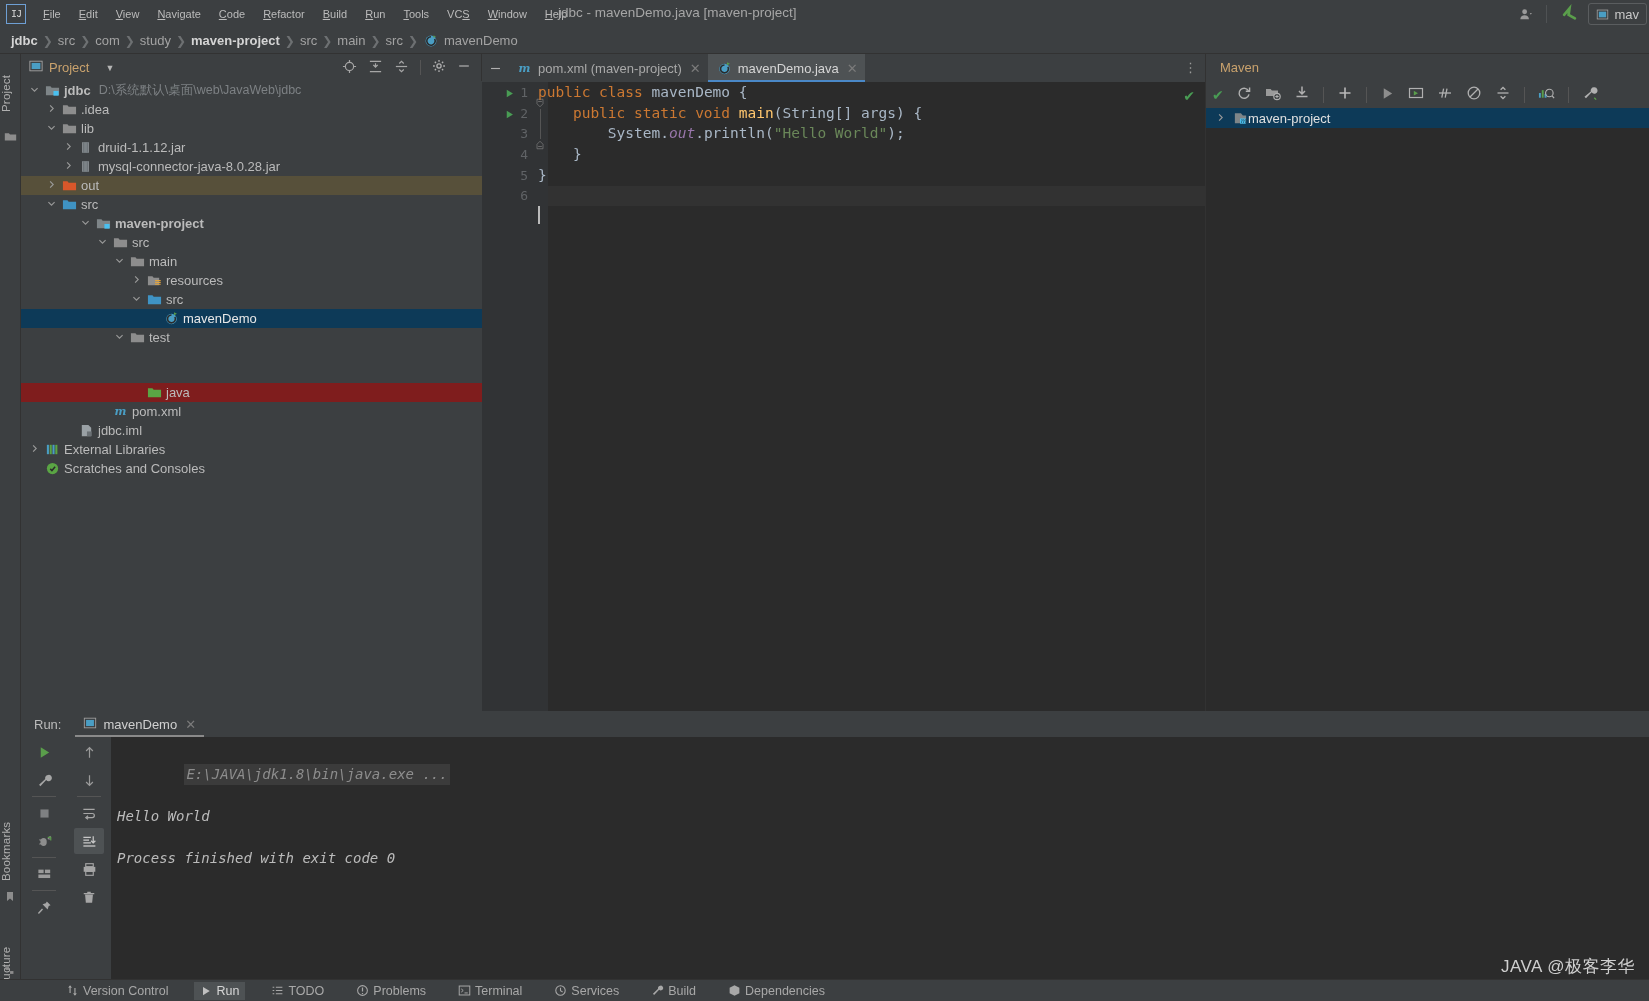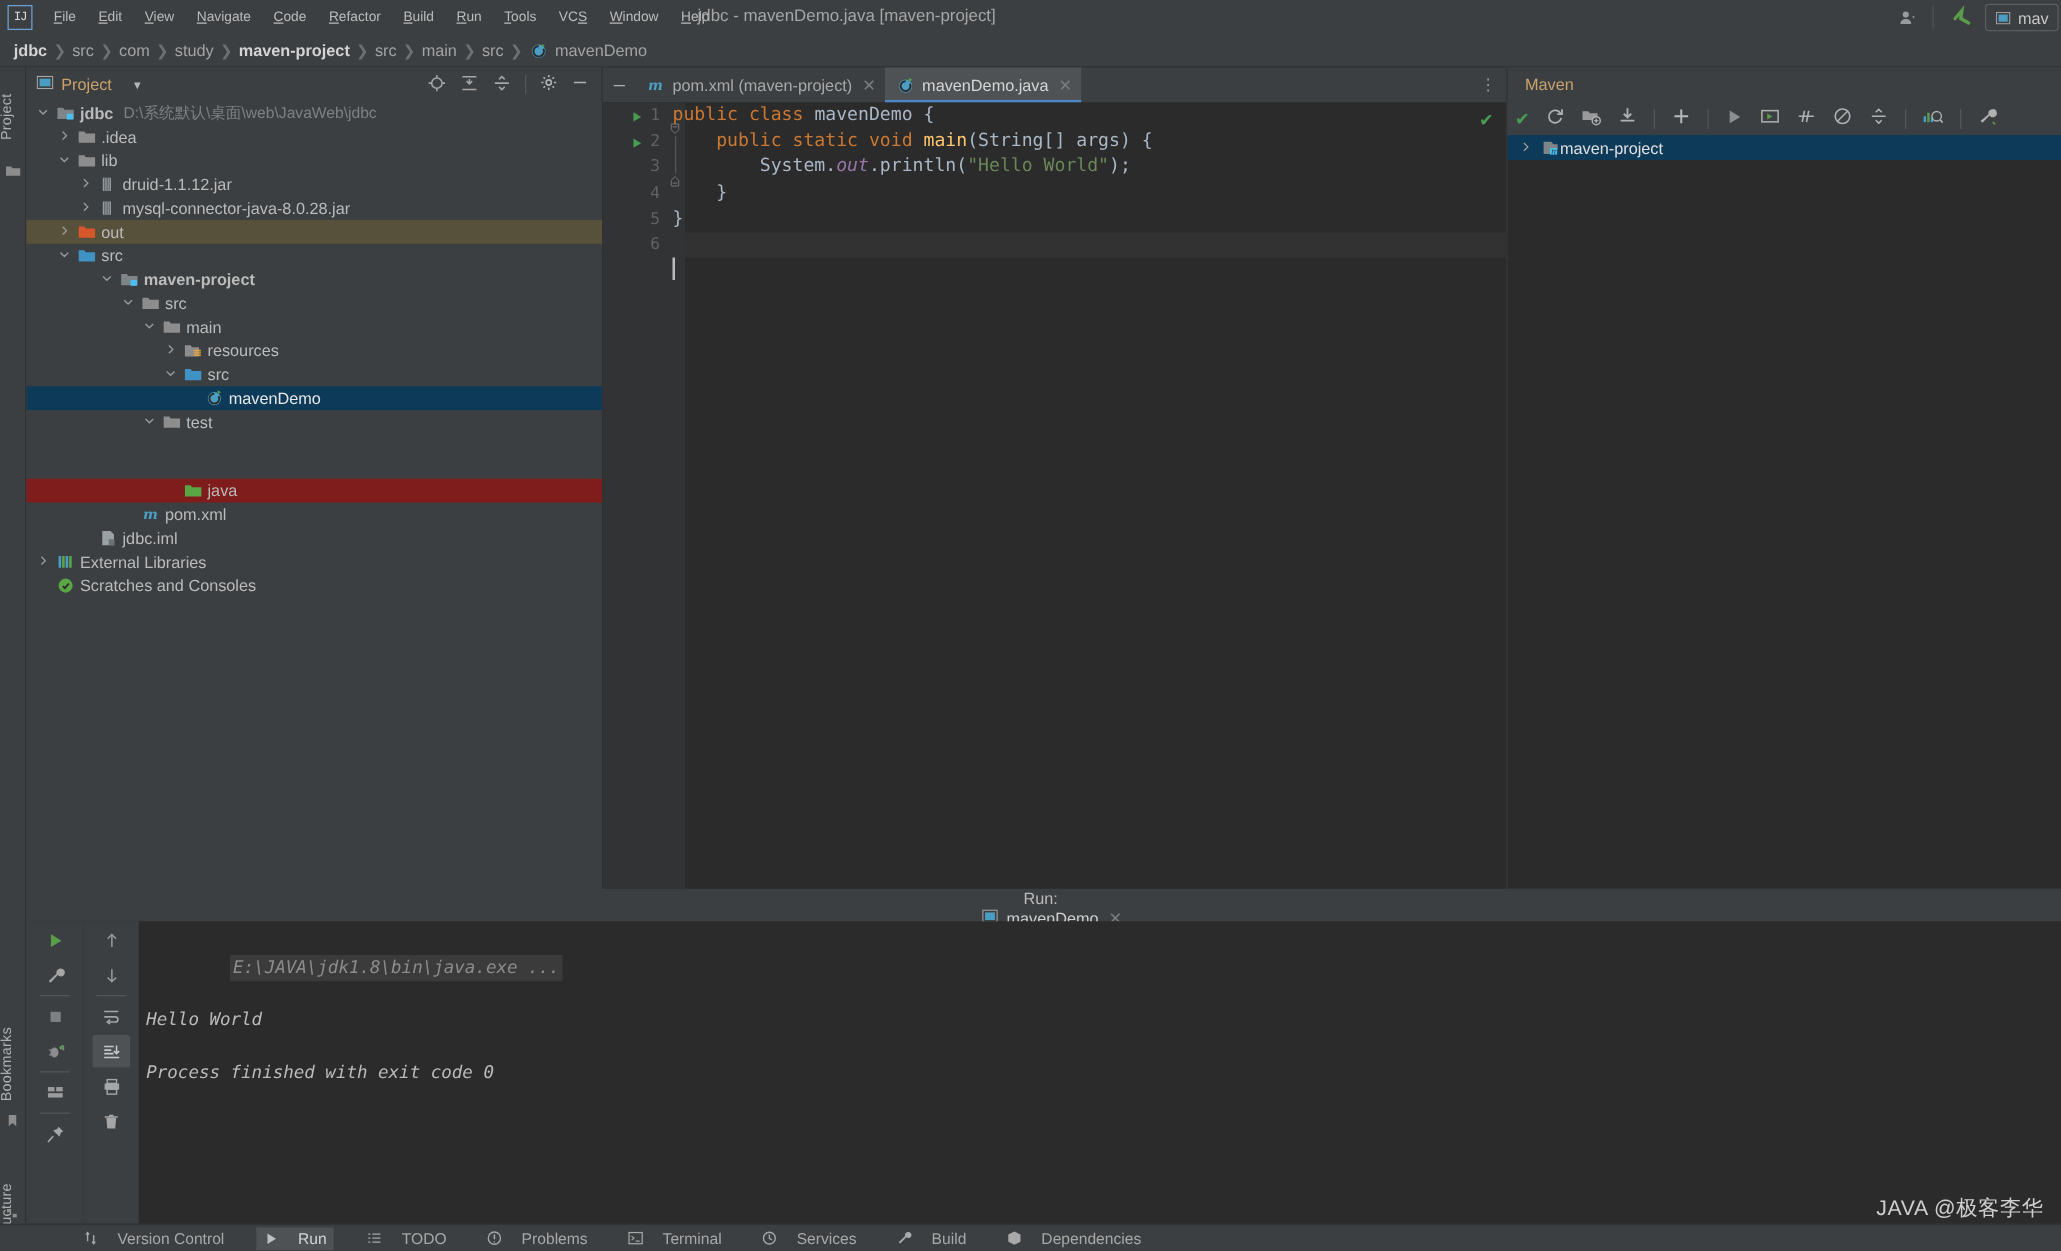--- a/index.html
+++ b/index.html
@@ -99,41 +99,41 @@
   .mav-tools { position:absolute; left:0; top:27px; width:444px; height:27px;
                background:#3c3f41; display:flex; align-items:center; }
   .mav-tools .tick { position:absolute; left:6px; color:#499c54; font-size:14px;}
   .mav-ico-wrap { margin-left:30px; display:flex; align-items:center; gap:13px; }
   .mav-tree { position:absolute; left:0; top:54px; width:444px; height:603px; background:#2b2b2b;}
   .mav-row { height:20px; display:flex; align-items:center; padding-left:9px; font-size:13px; color:#bbbbbb;}
   .mav-row.sel { background:#0d3a58; }
 
   
   .runpanel { position:absolute; left:21px; top:711px; width:1628px; height:268px; background:#3c3f41;}
-  .run-tabbar { height:26px; display:flex; align-items:center; padding-left:13px; position:relative;flex-direction:column;}
+  .run-tabbar { height:26px; display:flex; align-items:center; padding-left:13px; position:relative;}
   .run-label { color:#bbbbbb; font-size:13px; margin-right:18px;}
   .run-tab { display:flex; align-items:center; gap:6px; color:#d0d0d0; font-size:13px; position:relative;
              height:26px; padding:0 4px;}
   .run-tab:after { content:""; position:absolute; left:-4px; right:-4px; bottom:0; height:2px; background:#8a8a8a;}
   .run-body { position:absolute; left:0; top:26px; width:1628px; height:278px; background:#2b2b2b;font-style:italic;}
   .run-gut1 { position:absolute; left:0; top:0; width:46px; height:242px; background:#3c3f41;}
   .run-gut2 { position:absolute; left:46px; top:0; width:44px; height:242px; background:#3c3f41;}
   .console { position:absolute; left:90px; top:0; right:0; height:242px; padding:6px 0 0 6px;
              font-family:"DejaVu Sans Mono", monospace; font-size:14px; line-height:21px;
              color:#bbbbbb; white-space:pre;}
   .cmdline { color:#8d8d8d; background:#3b3b3b; display:inline-block; padding:0 2px;}
   .gbtn { width:30px; height:26px; display:flex; align-items:center; justify-content:center; margin:2px auto;}
   .gbtn.act { background:#4e5254; border-radius:2px;}
   .gsep { width:24px; height:1px; background:#555; margin:3px auto;}
 
   
   .bottombar { position:absolute; left:0; top:979px; width:1649px; height:22px;
                background:#3c3f41; display:flex; align-items:center; padding-left:60px; gap:20px;
                border-top:1px solid #323232; overflow:hidden;}
-  .bb-item { display:flex; align-items:center; gap:15px; color:#a8a8a8; font-size:12.5px; padding:2px 6px;text-align:center;}
+  .bb-item { display:flex; align-items:center; gap:4px; color:#a8a8a8; font-size:12.5px; padding:2px 6px;text-align:center;}
   .bb-item.active { background:#4e5254; color:#d6d6d6;}
   .watermark { position:absolute; right:14px; top:955px; color:#cfcfcf; font-size:17px;
                font-family:"Liberation Sans", sans-serif; letter-spacing:0.5px;}
   .corner-sq { position:absolute; left:5px; top:963px; width:9px; height:9px;}
 </style>
 </head>
 <body>
 
 <div id="app">
 

